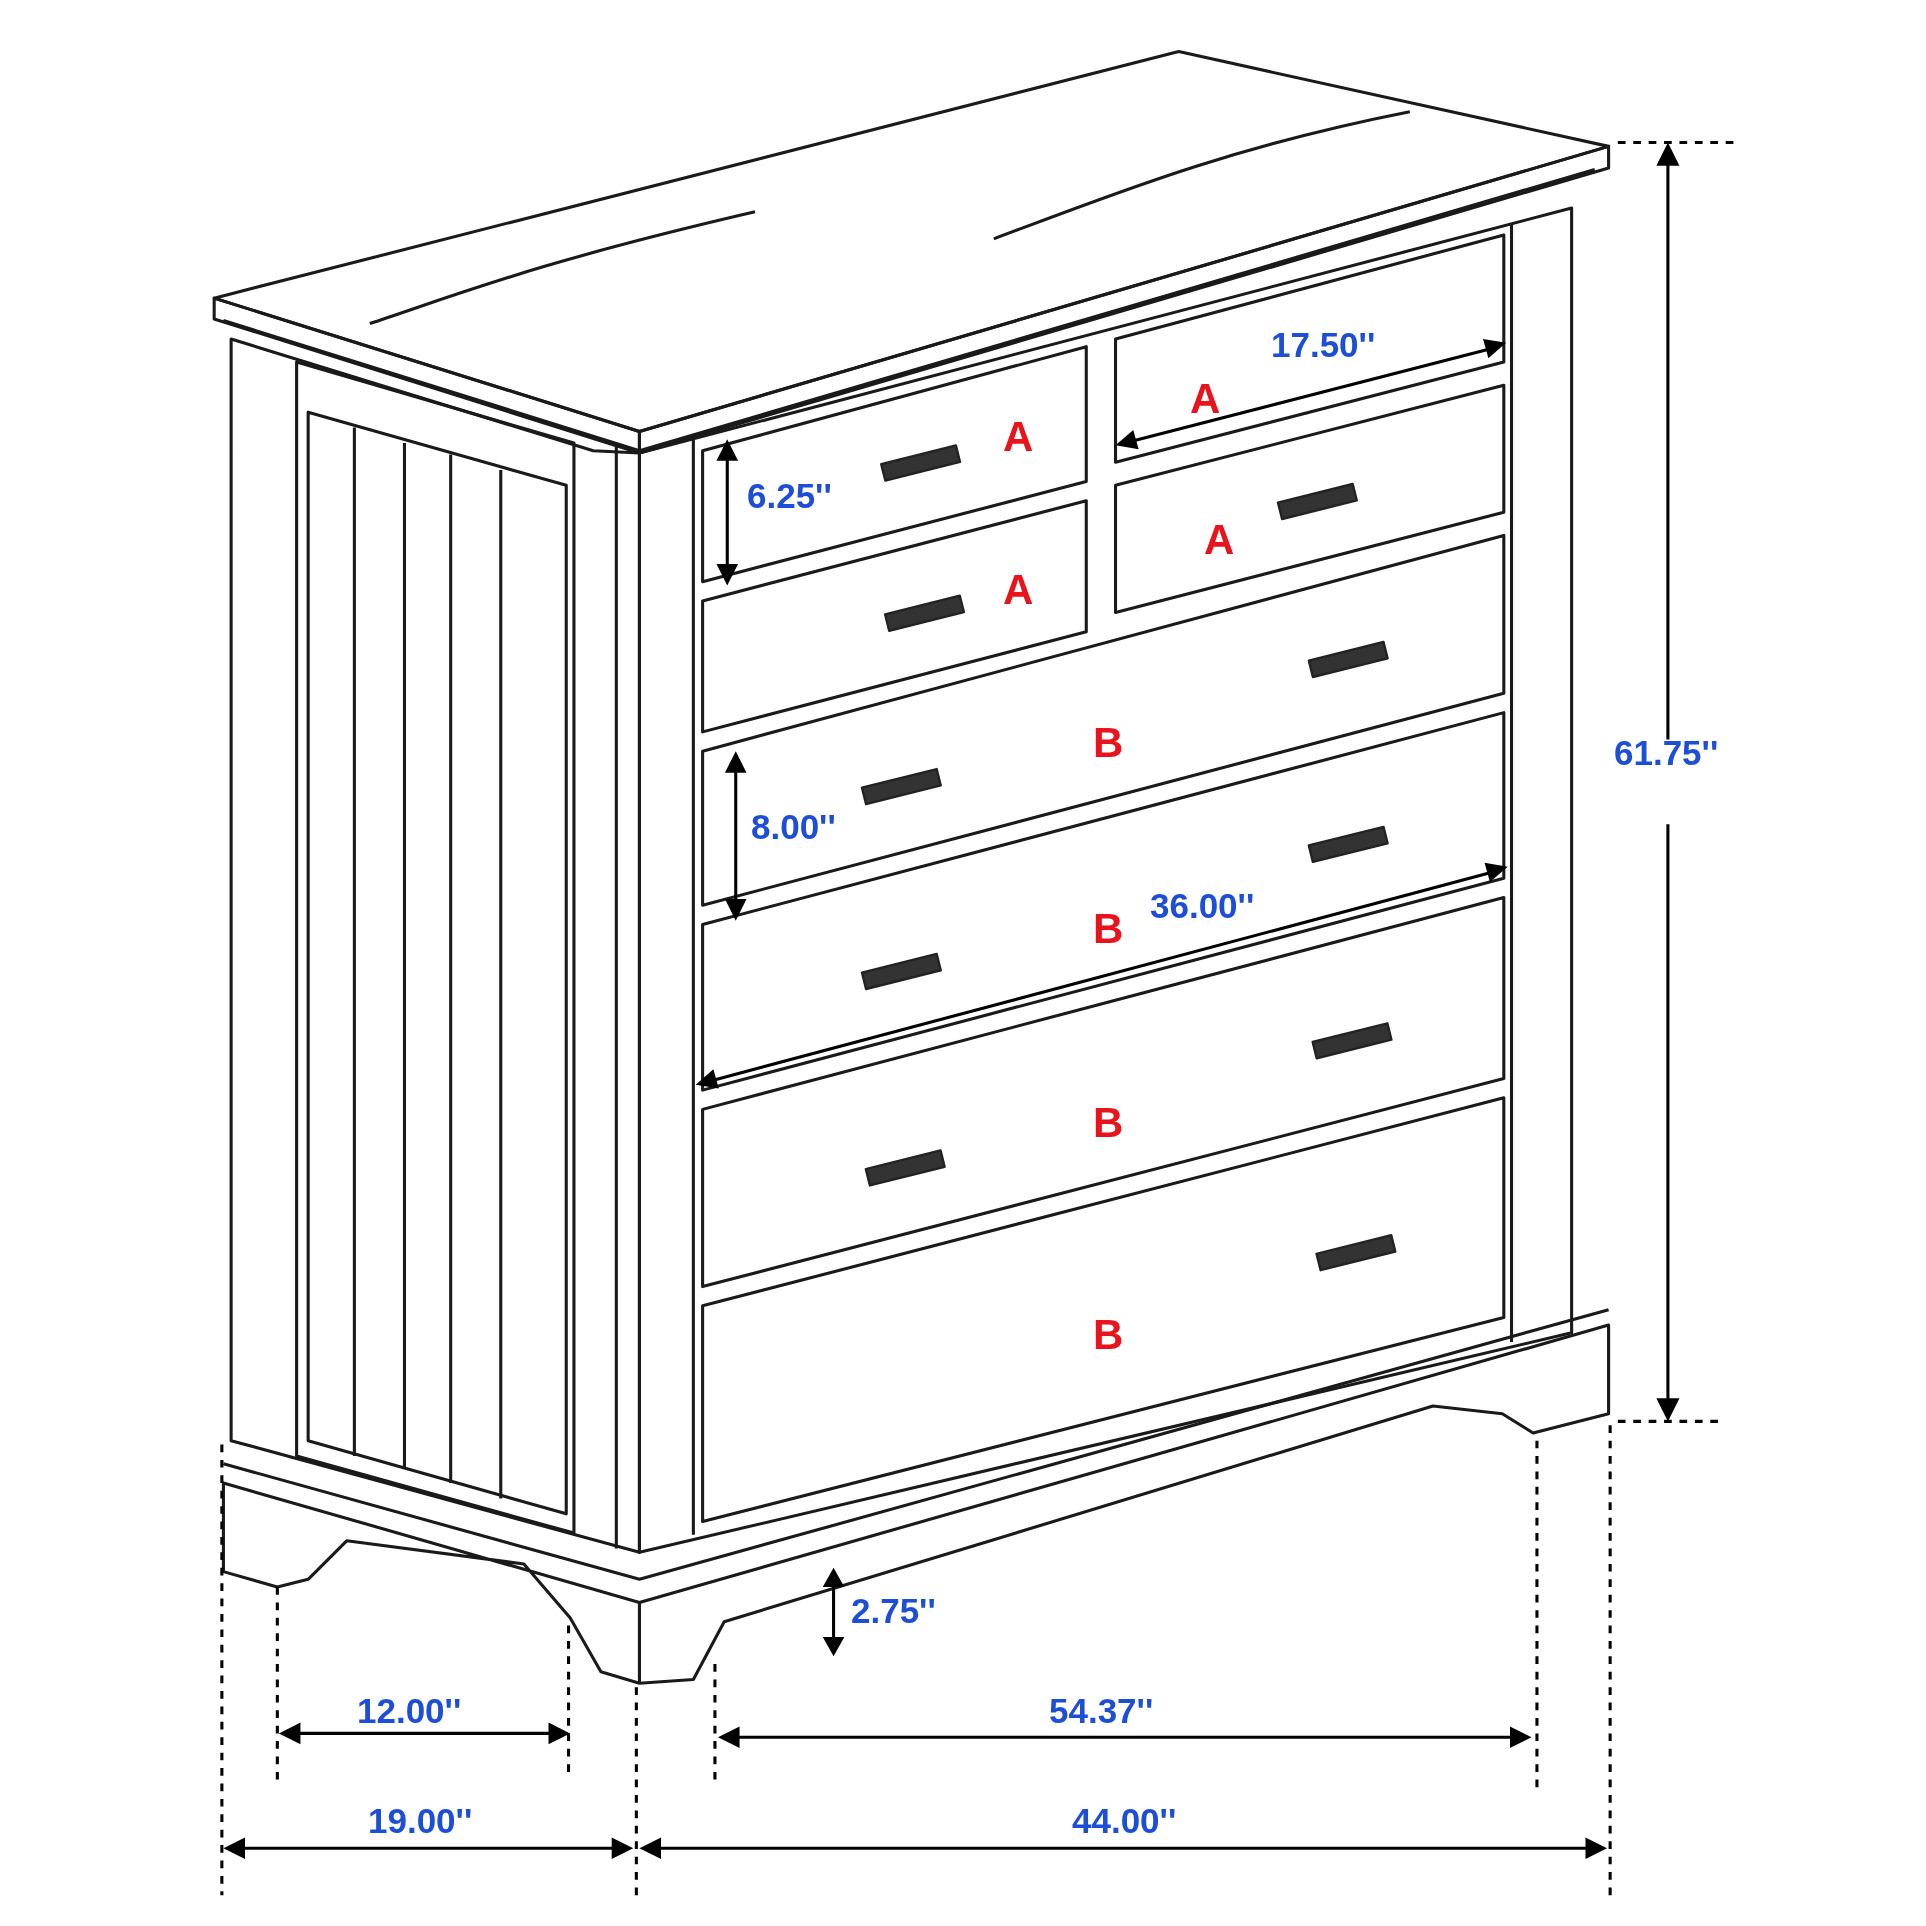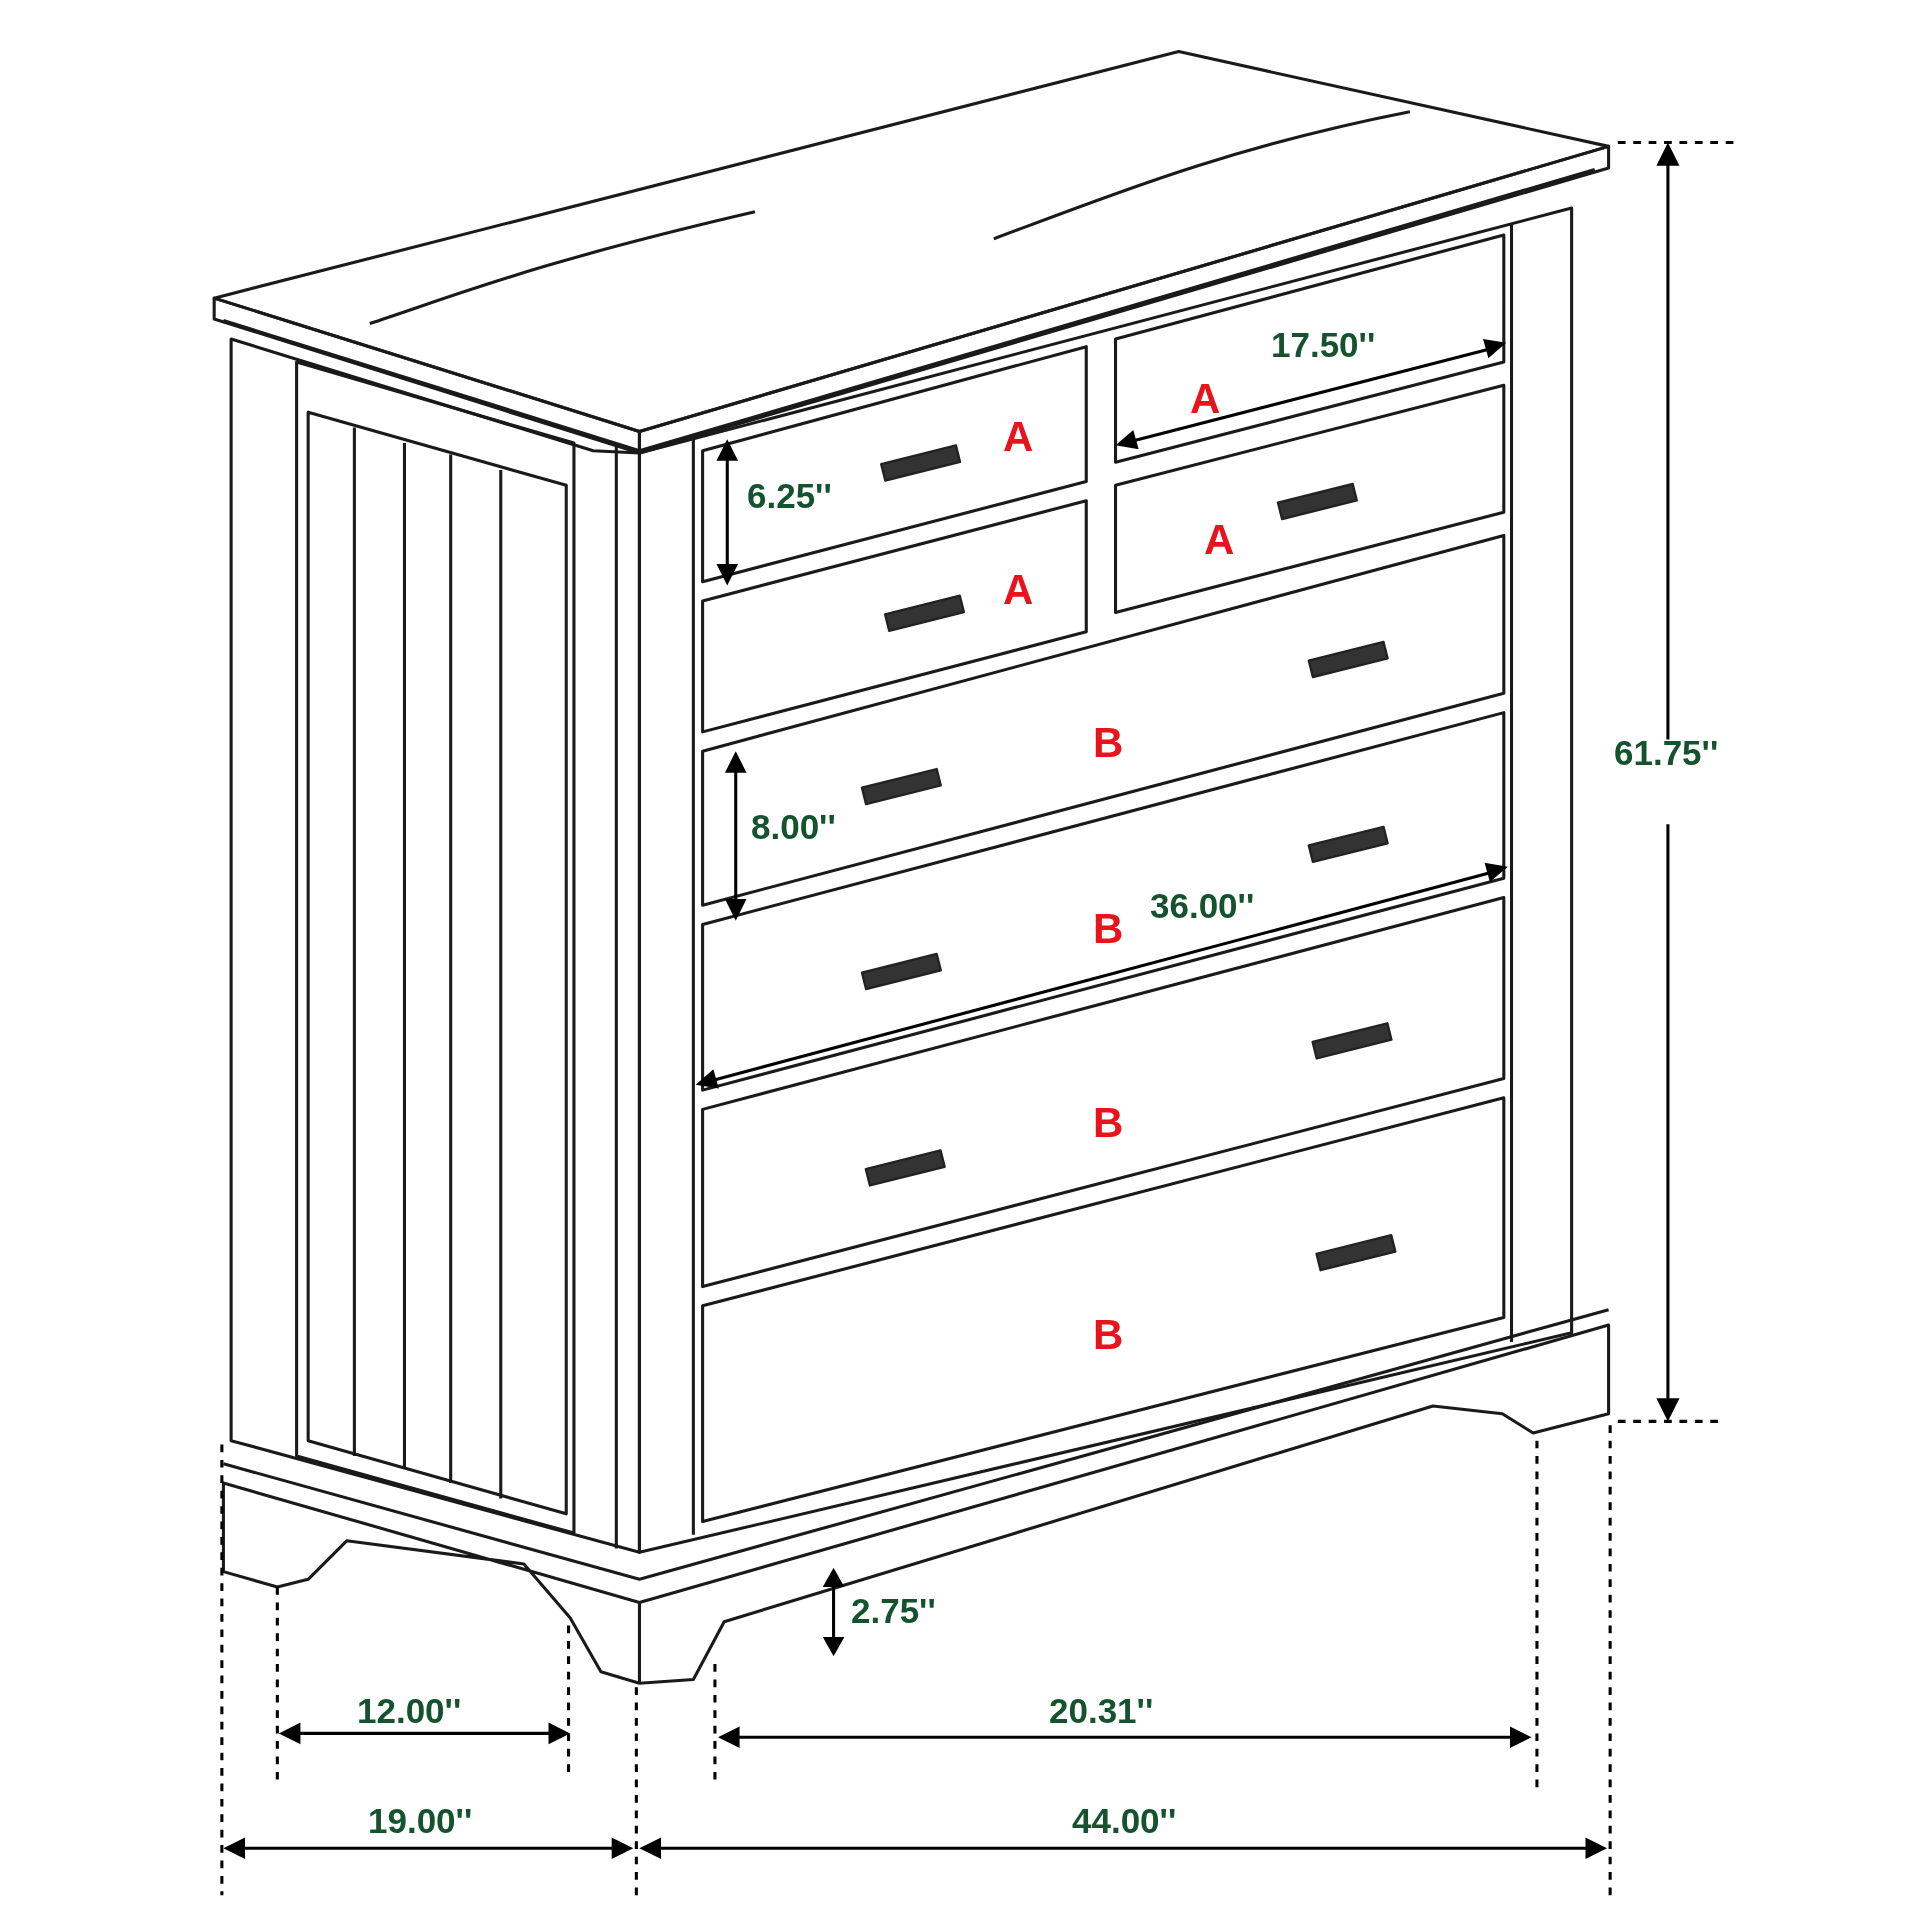--- a/index.html
+++ b/index.html
@@ -1,18 +1,18 @@
 <!DOCTYPE html>
 <html style="font-size:12.3px"><head>
 <meta charset="utf-8">
 <style>
   html,body{margin:0;padding:0;background:#fff;}
   #stage{position:relative;width:1926px;height:1926px;background:#fff;overflow:hidden;}
   svg{position:absolute;left:0;top:0;}
-  .lbl{position:absolute;font-family:"Liberation Sans",sans-serif;font-weight:bold;color:#14532d;font-size:35px;line-height:1;white-space:nowrap;}
+  .lbl{position:absolute;font-family:"Liberation Sans",sans-serif;font-weight:bold;color:#1d4ed8;font-size:35px;line-height:1;white-space:nowrap;}
   .red{color:#e8131b;font-size:42px;}
 </style>
 </head>
 <body>
 
 <div id="stage">
 <svg width="1926" height="1926" viewBox="0 0 2500 2500">
   <g fill="none" stroke="#1a1a1a" stroke-width="4" stroke-linejoin="round">
 
     <g>
@@ -118,21 +118,21 @@
   </g>
 </svg>
 
 <span class="lbl" style="left:1614px;top:735px;">61.75''</span>
 <span class="lbl" style="left:1271px;top:327px;">17.50''</span>
 <span class="lbl" style="left:747px;top:478px;text-align:center;">6.25''</span>
 <span class="lbl" style="left:751px;top:809px;">8.00''</span>
 <span class="lbl" style="left:1150px;top:888px;">36.00''</span>
 <span class="lbl" style="left:851px;top:1593px;">2.75''</span>
 <span class="lbl" style="left:357px;top:1693px;">12.00''</span>
-<span class="lbl" style="left:1049px;top:1693px;">20.31''</span>
+<span class="lbl" style="left:1049px;top:1693px;">54.37''</span>
 <span class="lbl" style="left:368px;top:1803px;">19.00''</span>
 <span class="lbl" style="left:1072px;top:1803px;">44.00''</span>
 
 <span class="lbl red" style="left:1003px;top:416px;">A</span>
 <span class="lbl red" style="left:1190px;top:378px;">A</span>
 <span class="lbl red" style="left:1003px;top:569px;">A</span>
 <span class="lbl red" style="left:1204px;top:519px;">A</span>
 <span class="lbl red" style="left:1093px;top:722px;">B</span>
 <span class="lbl red" style="left:1093px;top:908px;">B</span>
 <span class="lbl red" style="left:1093px;top:1102px;">B</span>

